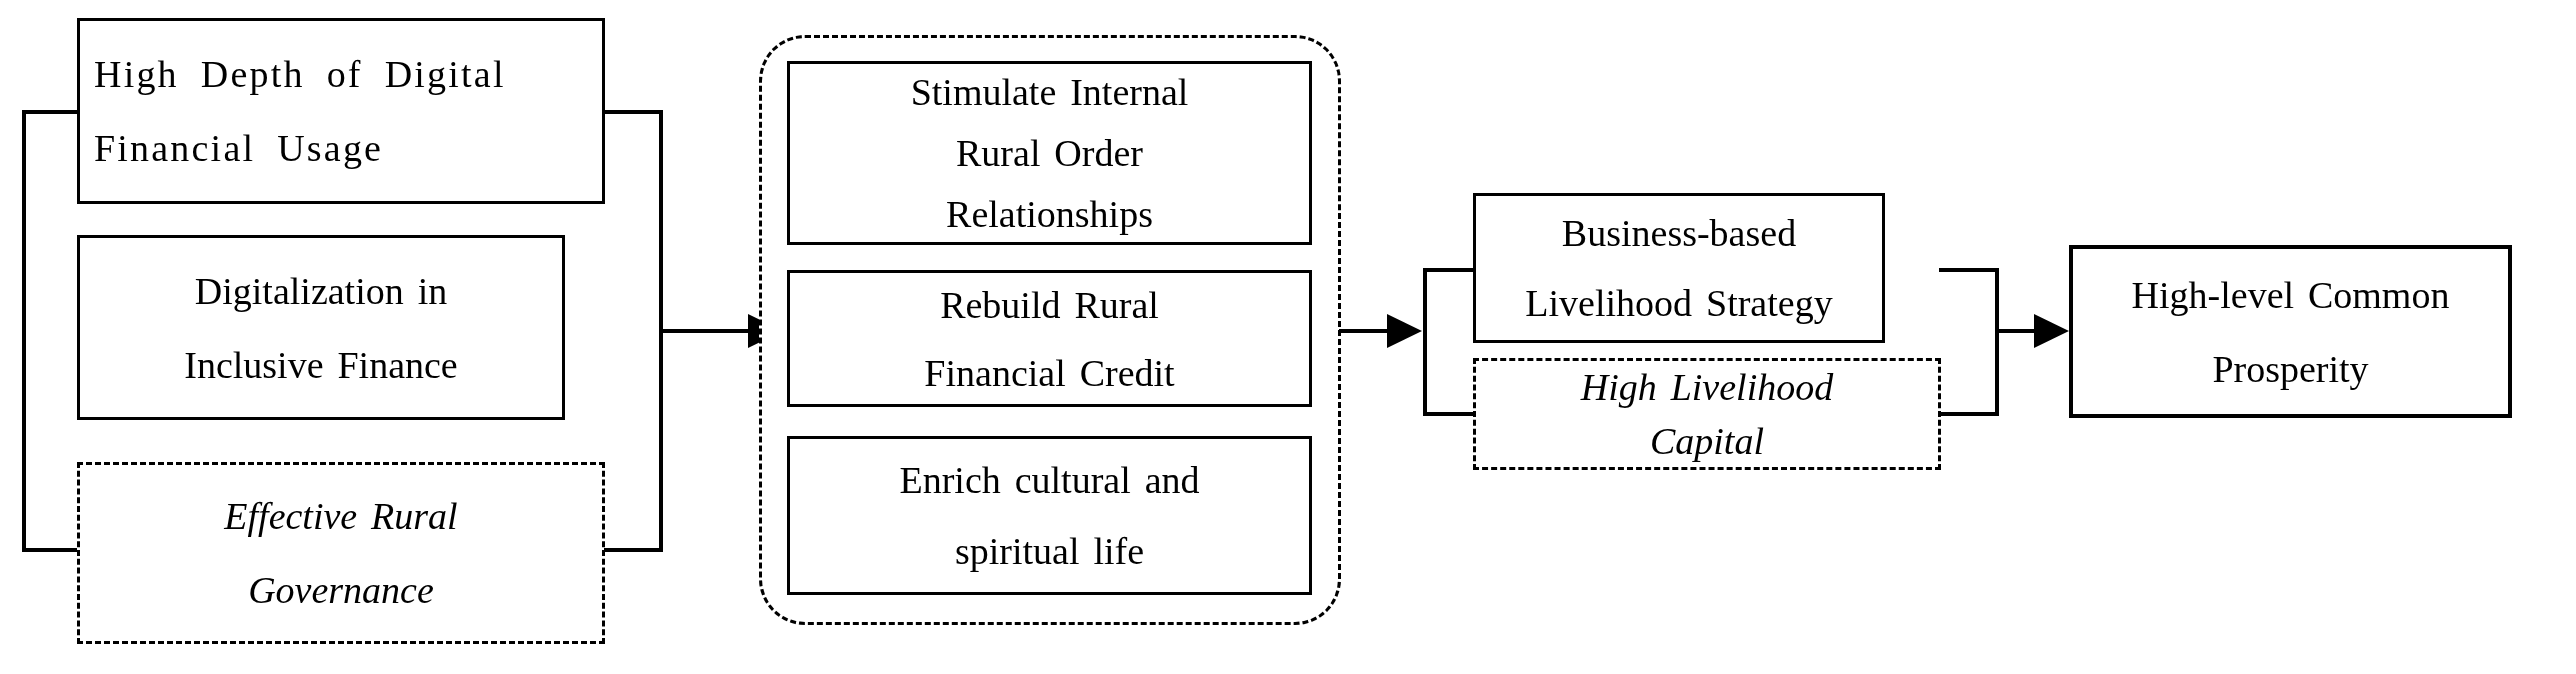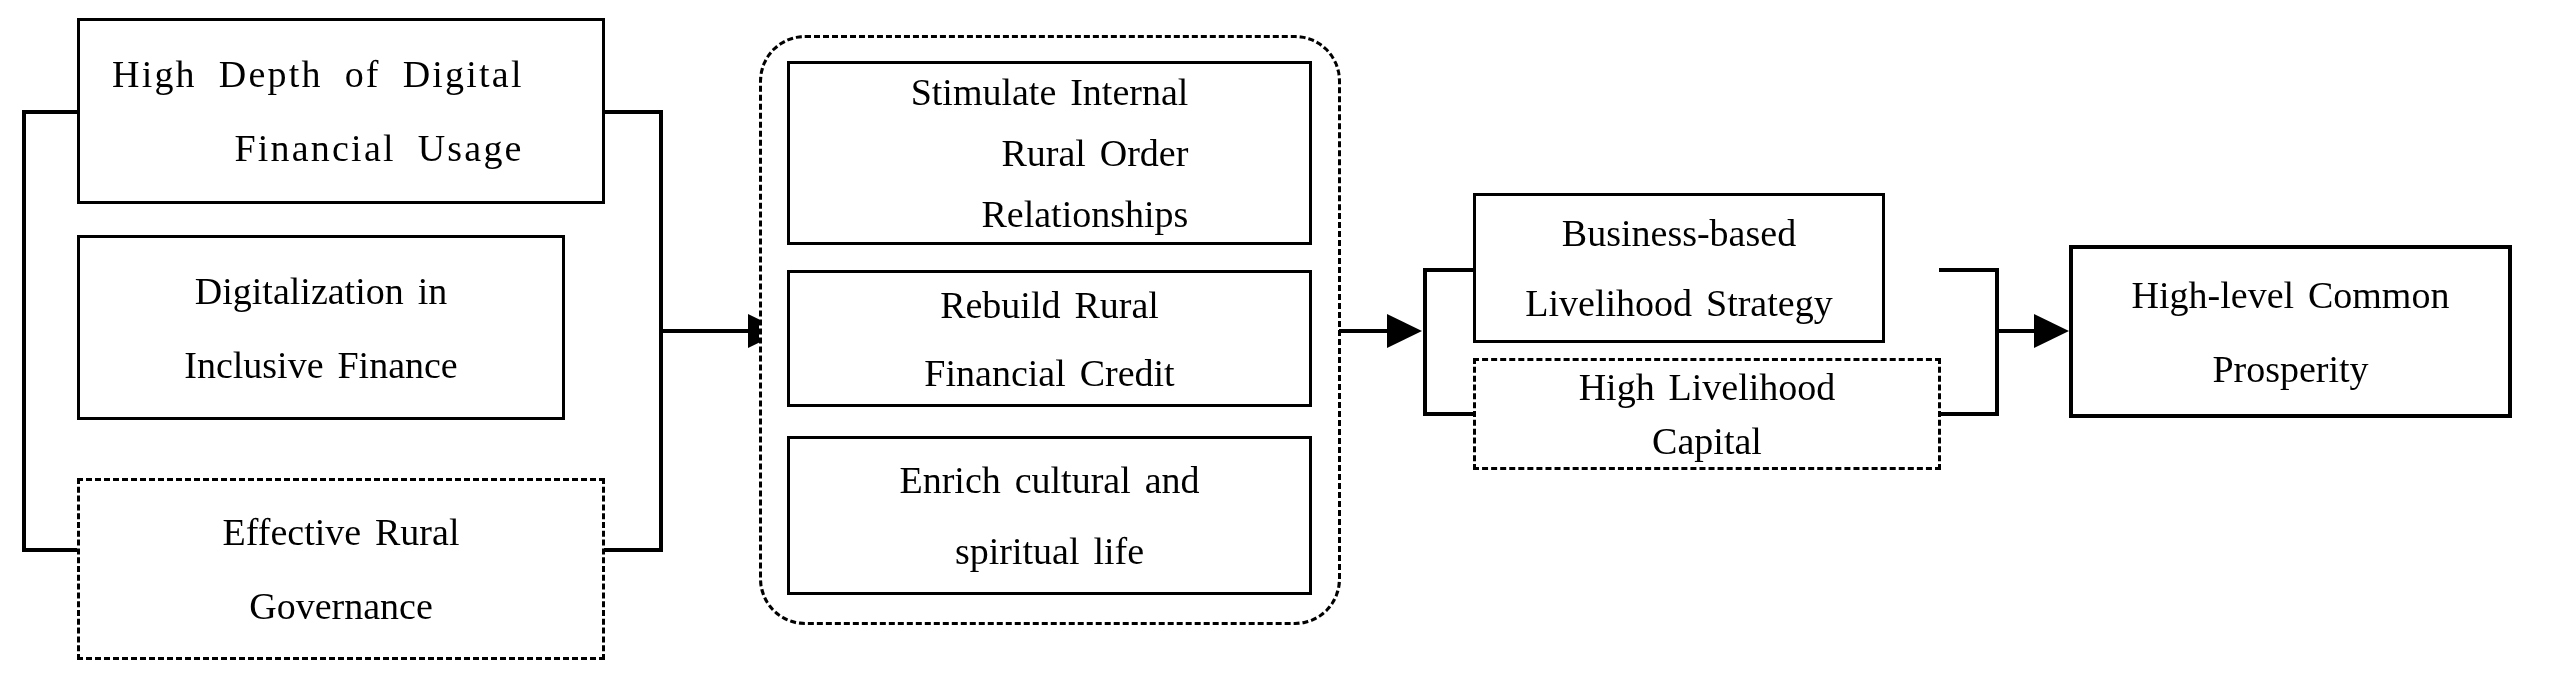--- a/index.html
+++ b/index.html
@@ -16,42 +16,42 @@
     border:3.7px solid #000;
     display:flex;
     align-items:center;
     justify-content:center;
     text-align:center;
     font-size:38px;
     white-space:pre-line;
     word-spacing:4.4px;
     background:#fff;
   }
-  .dashed{border-style:dashed;}
+  .dashed{border-style:dashed;font-style:italic;}
   .container{
     position:absolute;
     box-sizing:border-box;
     border:3.7px dashed #000;
     border-radius:46px;
     background:#fff;
   }
   .line{position:absolute;background:#000;}
   .arrowhead{
     position:absolute;width:0;height:0;
     border-top:17px solid transparent;
     border-bottom:17px solid transparent;
     border-left:35px solid #000;
   }
   
   #b1{left:77px;top:18.4px;width:528px;height:186px;line-height:74px;
-      justify-content:flex-start;text-align:right;padding-left:32px;
+      justify-content:flex-start;text-align:left;padding-left:14px;
       letter-spacing:2.2px;word-spacing:10.3px;}
   #b2{left:77px;top:235px;width:488px;height:185px;line-height:74px;}
-  #b3{left:77px;top:478px;width:528px;height:182px;line-height:74px;}
-  #bA{left:787px;top:61px;width:525px;height:184px;line-height:61px;text-align:right;}
+  #b3{left:77px;top:462px;width:528px;height:182px;line-height:74px;}
+  #bA{left:787px;top:61px;width:525px;height:184px;line-height:61px;}
   #bB{left:787px;top:270px;width:525px;height:137px;line-height:68px;}
   #bC{left:787px;top:436px;width:525px;height:159px;line-height:71px;}
   #mc{left:759px;top:35px;width:582px;height:590px;}
   #biz{left:1473px;top:193px;width:412px;height:150px;line-height:70px;}
   #cap{left:1473px;top:358px;width:468px;height:112px;line-height:54px;background:transparent;}
   #fin{left:2069px;top:245px;width:443px;height:173px;line-height:74px;border-width:4.4px;}
 </style>
 </head>
 <body>
 

